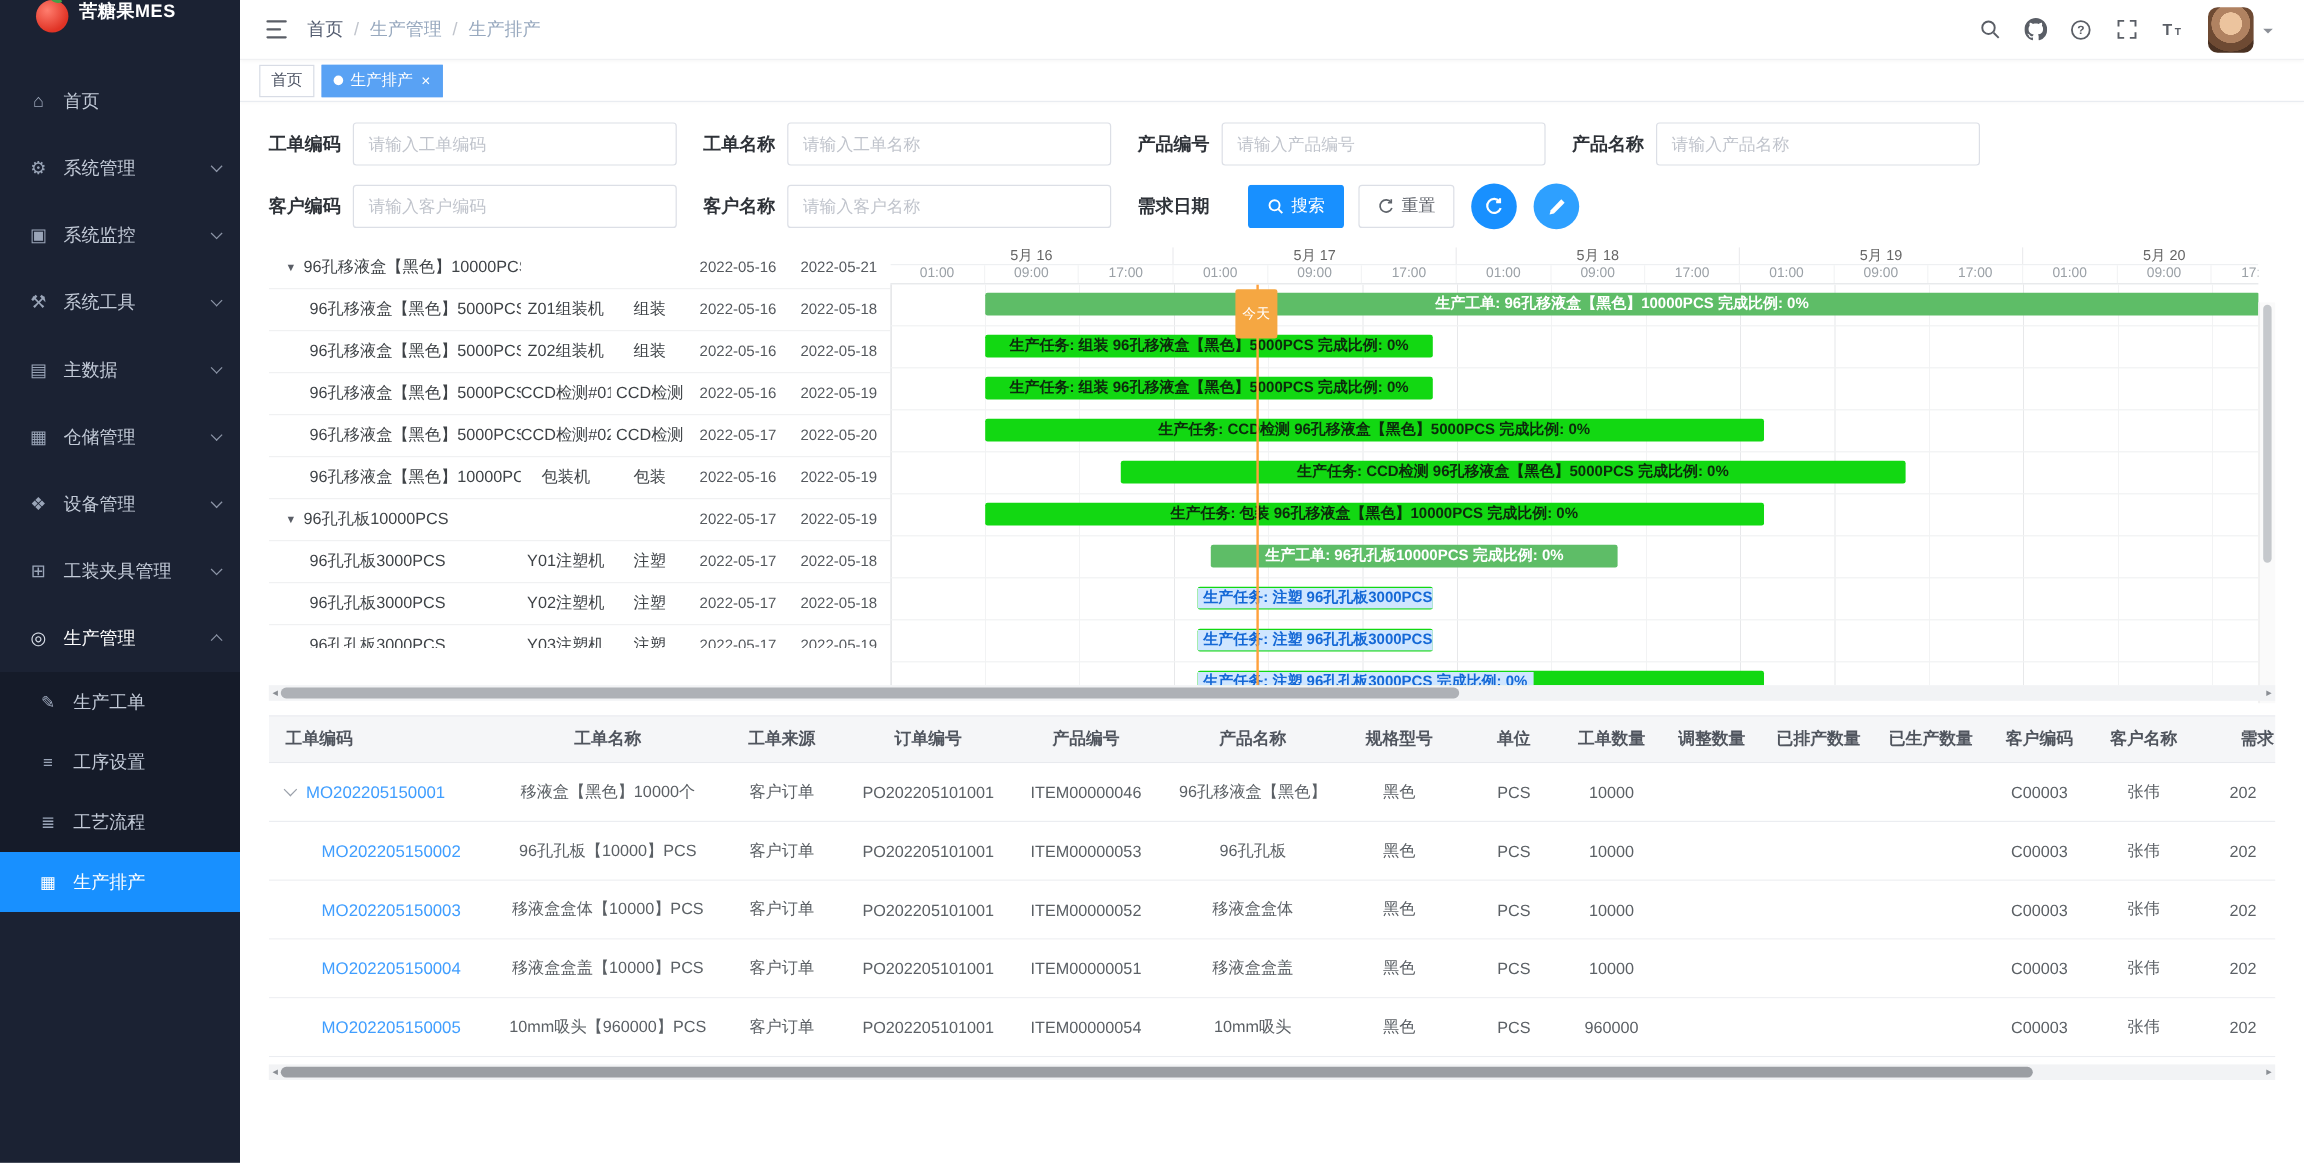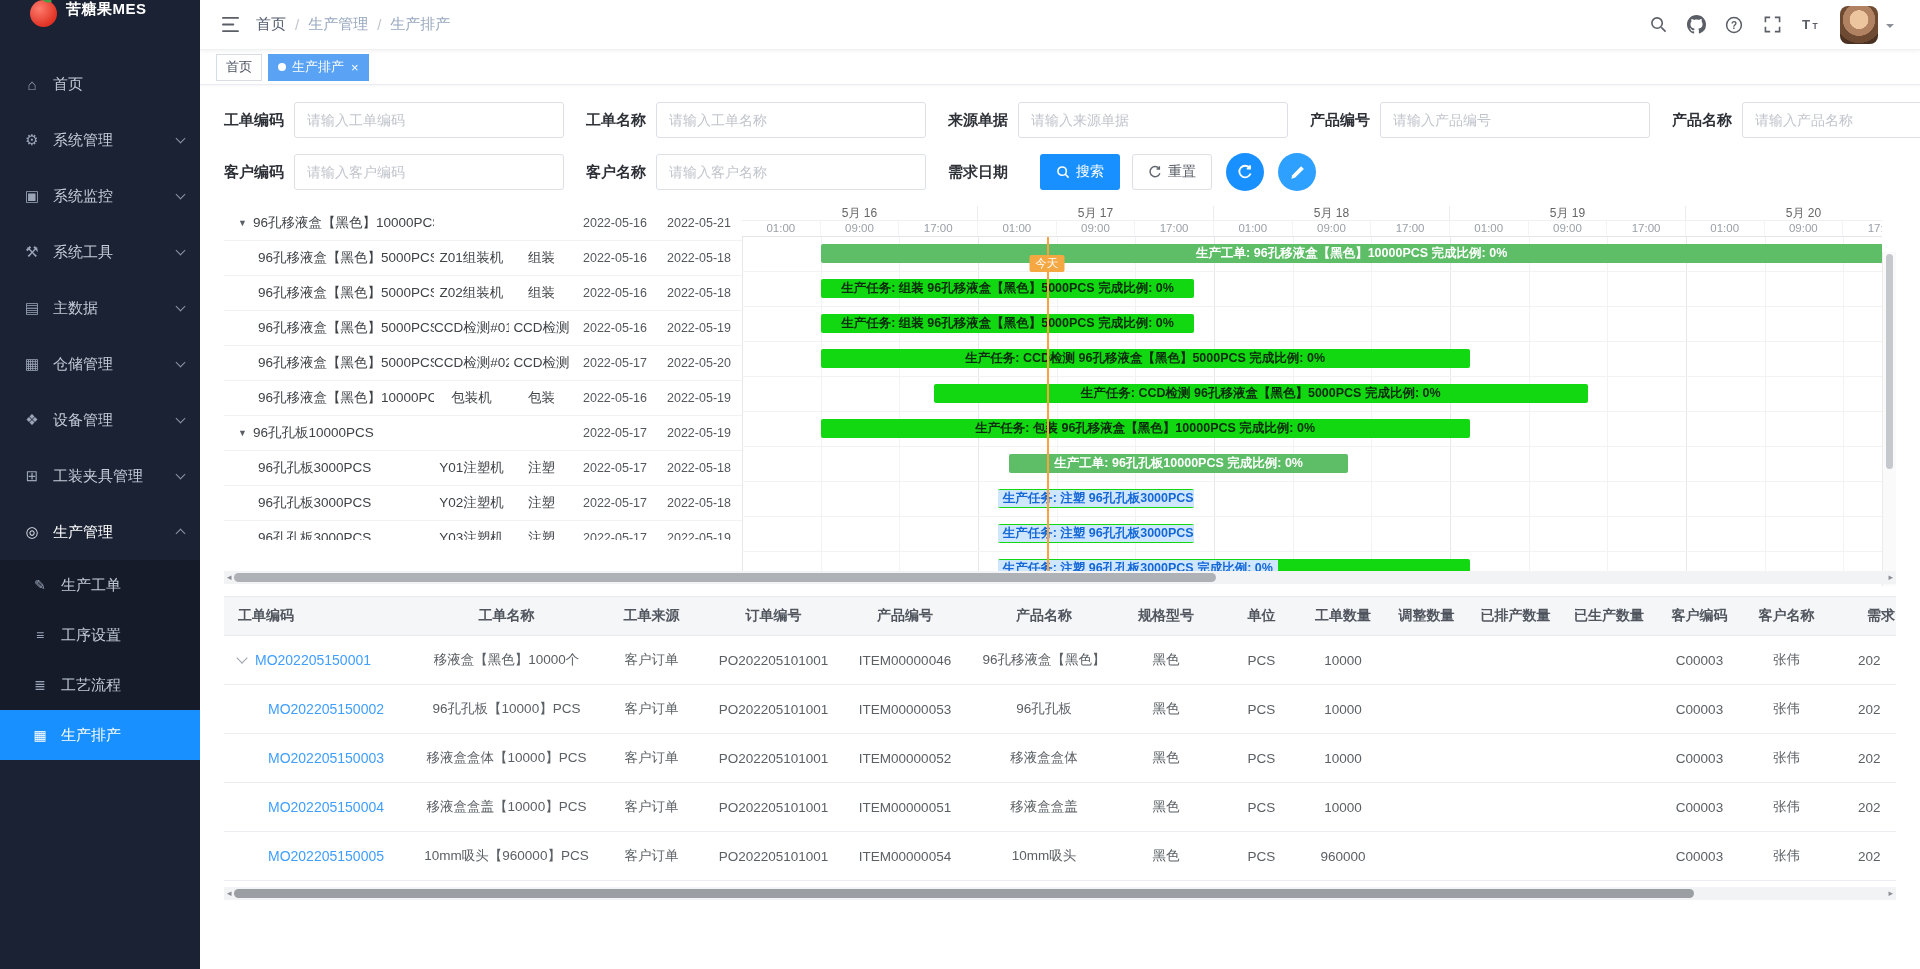--- a/index.html
+++ b/index.html
@@ -83,21 +83,21 @@
 .g-tick{width:78.667px;flex:none;text-align:center;font-size:11.5px;color:#9aa0a6;border-right:1px solid #f3f4f5;line-height:14px}
 .g-body{position:relative;width:1140px;height:334px;overflow:hidden;background-image:repeating-linear-gradient(90deg,#e7e8ea 0 1px,transparent 1px 236px),repeating-linear-gradient(90deg,#f2f3f4 0 1px,transparent 1px 78.667px)}
 .g-trow{position:relative;height:35px;border-bottom:1px solid #f1f2f3}
 .bar{position:absolute;top:7px;height:19px;border-radius:2px;display:flex;align-items:center;justify-content:center;overflow:hidden;font-size:12.5px;font-weight:bold;white-space:nowrap;cursor:pointer}
 .bar.order{background:#5ebd67;color:#fff}
 .bar.task-bar{background:#12d812;color:#0c2a0c}
 .bar.sel{justify-content:flex-start}
 .bar.sel .bar-label{background:#cfe6ff;color:#1468d6}
 .bar-label{padding:0 5px}
 .today-line{position:absolute;top:0;bottom:0;width:2px;background:#ffa13c;z-index:3}
-.today-label{position:absolute;top:18px;transform:translateX(-50%);background:#f5a742;color:#fff;font-size:11.5px;padding:1px 6px;border-radius:2px;z-index:4}
+.today-label{position:absolute;top:4px;transform:translateX(-50%);background:#f5a742;color:#fff;font-size:11.5px;padding:13px 6px;border-radius:2px;z-index:4}
 .g-vscroll{position:absolute;right:0;top:46px;width:14px;height:334px;background:#fafafa;border-left:1px solid #ececec}
 .vs-thumb{display:block;position:absolute;left:3px;right:3px;top:2px;height:215px;background:#c5c8cc;border-radius:4px}
 .vs-arrow{position:absolute;bottom:0;left:0;right:0;text-align:center;font-size:9px;color:#8a8e94;line-height:12px}
 .hscroll{position:relative;width:100%;height:13px;background:#f2f3f5}
 .hs-thumb{display:block;position:absolute;top:2px;height:9px;background:#aeb1b6;border-radius:5px}
 .hs-arrow{position:absolute;top:0;font-size:9px;color:#8a8e94;line-height:13px}
 .hs-arrow.l{left:3px}.hs-arrow.r{right:3px}
 
 .otable{margin:12px 24px 0;width:1672px;overflow:hidden}
 .ot-inner{width:1736px}
@@ -256,26 +256,20 @@
             <input placeholder="请输入工单编码" style="">
           </span>
         </div>
         <div class="field">
           <label>工单名称</label>
           <span class="inp-wrap">
             <input placeholder="请输入工单名称" style="">
           </span>
         </div>
         <div class="field">
-          <label>来源单据</label>
-          <span class="inp-wrap">
-            <input placeholder="请输入来源单据" style="">
-          </span>
-        </div>
-        <div class="field">
           <label>产品编号</label>
           <span class="inp-wrap">
             <input placeholder="请输入产品编号" style="">
           </span>
         </div>
         <div class="field">
           <label>产品名称</label>
           <span class="inp-wrap">
             <input placeholder="请输入产品名称" style="">
           </span>

